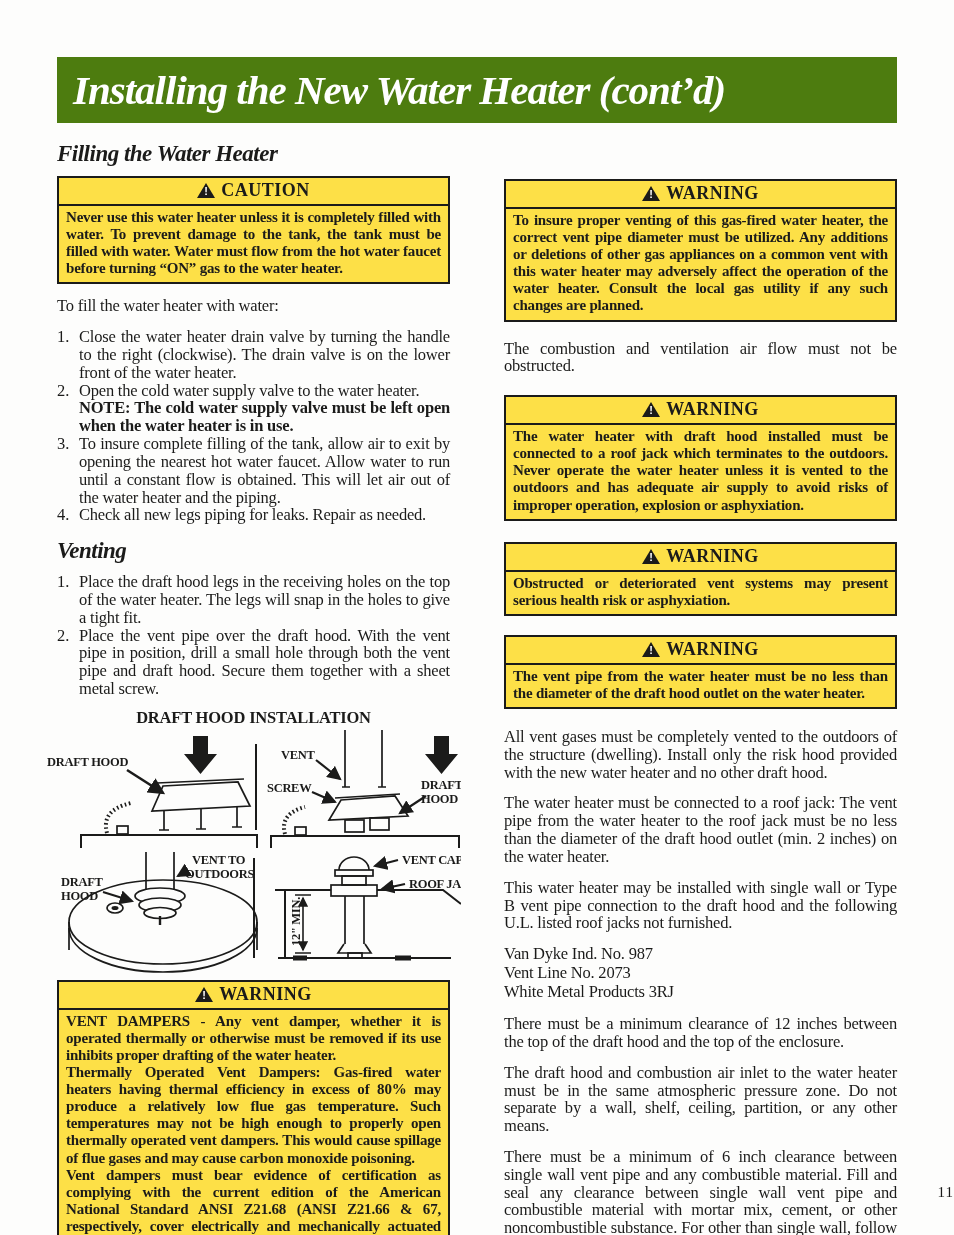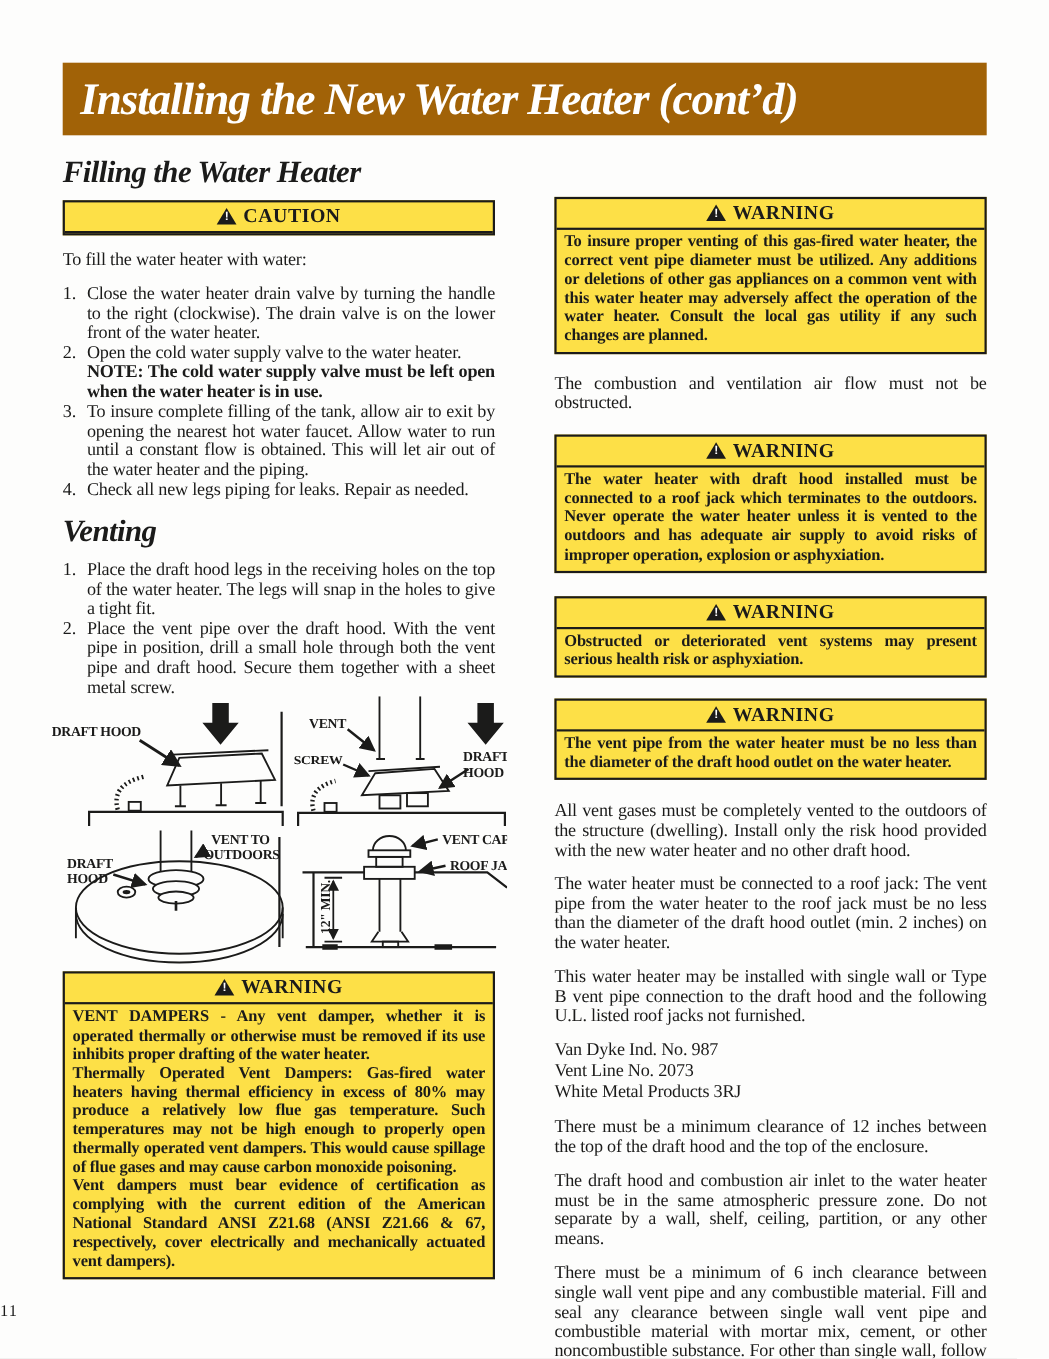--- a/index.html
+++ b/index.html
@@ -7,36 +7,36 @@
     position:relative;
     width:954px;height:1235px;
     background:#fdfdfc;
     font-family:"Liberation Serif", serif;
     color:#1b1b1a;
     overflow:hidden;
     margin:0 auto;
   }
   .inner{padding:57px 57px 0 57px;}
   .banner{
-    background:#a16207;color:#fff;
+    background:#4d7c0f;color:#fff;
     height:66px;display:flex;align-items:center;
     padding-left:16px;box-sizing:border-box;
     margin-bottom:18px;
   }
   .banner-title{
     font-size:41px;font-weight:bold;font-style:italic;
     letter-spacing:-1px;white-space:nowrap;
   }
   .columns{display:flex;gap:54px;}
   .col{width:393px;box-sizing:border-box;}
   .col.right{padding-top:38px;}
 
   h2.sec{
     margin:0 0 9px 0;
-    font-size:28px;font-weight:bold;font-style:italic;
+    font-size:23px;font-weight:bold;font-style:italic;
     letter-spacing:-0.5px;
   }
   h2.sec.venting{margin-top:14px;}
 
   .alert{
     border:2.5px solid #1b1b1a;
     margin-bottom:13px;
     background:#fde047;
   }
   .alert-head{
@@ -82,21 +82,21 @@
     margin:10px 0 2px 0;letter-spacing:-0.2px;
   }
   svg.diagram{display:block;width:416px;height:244px;margin-left:-12px;}
   svg .lbl{font-family:"Liberation Serif",serif;font-weight:bold;font-size:12.5px;fill:#1b1b1a;letter-spacing:-0.3px;}
 
   .list-plain{margin:0 0 13px 0;}
   .list-plain div{font-size:16.5px;line-height:1.15;letter-spacing:-0.2px;}
 
   .page-number{
     position:absolute;left:0;right:0;bottom:34px;
-    text-align:left;font-size:15px;letter-spacing:1px;
+    text-align:right;font-size:15px;letter-spacing:1px;
   }
   .mt6{margin-top:6px;}
 </style>
 </head>
 <body>
 
 <div class="page">
   <div class="inner">
 
     <div class="banner">
@@ -104,20 +104,21 @@
     </div>
 
     <div class="columns">
 
       <div class="col left">
 
         <h2 class="sec">Filling the Water Heater</h2>
 
         <div class="alert">
           <div class="alert-head"><span class="tri"></span><span>CAUTION</span></div>
+          <div class="alert-body">Never use this water heater unless it is completely filled with water. To prevent damage to the tank, the tank must be filled with water. Water must flow from the hot water faucet before turning “ON” gas to the water heater.</div>
         </div>
 
         <p class="body intro">To fill the water heater with water:</p>
 
         <div class="step">
           <span class="num">1.</span>
           <div class="txt">Close the water heater drain valve by turning the handle to the right (clockwise). The drain valve is on the lower front of the water heater.</div>
         </div>
         <div class="step">
           <span class="num">2.</span>
@@ -139,20 +140,21 @@
 
         <div class="step">
           <span class="num">1.</span>
           <div class="txt">Place the draft hood legs in the receiving holes on the top of the water heater. The legs will snap in the holes to give a tight fit.</div>
         </div>
         <div class="step">
           <span class="num">2.</span>
           <div class="txt">Place the vent pipe over the draft hood. With the vent pipe in position, drill a small hole through both the vent pipe and draft hood. Secure them together with a sheet metal screw.</div>
         </div>
 
+        <div class="diagram-title">DRAFT HOOD INSTALLATION</div>
 
         <svg class="diagram" viewBox="0 0 416 244" aria-hidden="true">
           <defs>
             <marker id="ah" viewBox="0 0 10 10" refX="8.5" refY="5" markerWidth="6.5" markerHeight="6.5" orient="auto-start-reverse">
               <path d="M0,0 L10,5 L0,10 Z" fill="#1b1b1a"></path>
             </marker>
           </defs>
 
           <g stroke="#1b1b1a" stroke-width="2" fill="none">
             <line x1="211" y1="14" x2="211" y2="100"></line>

